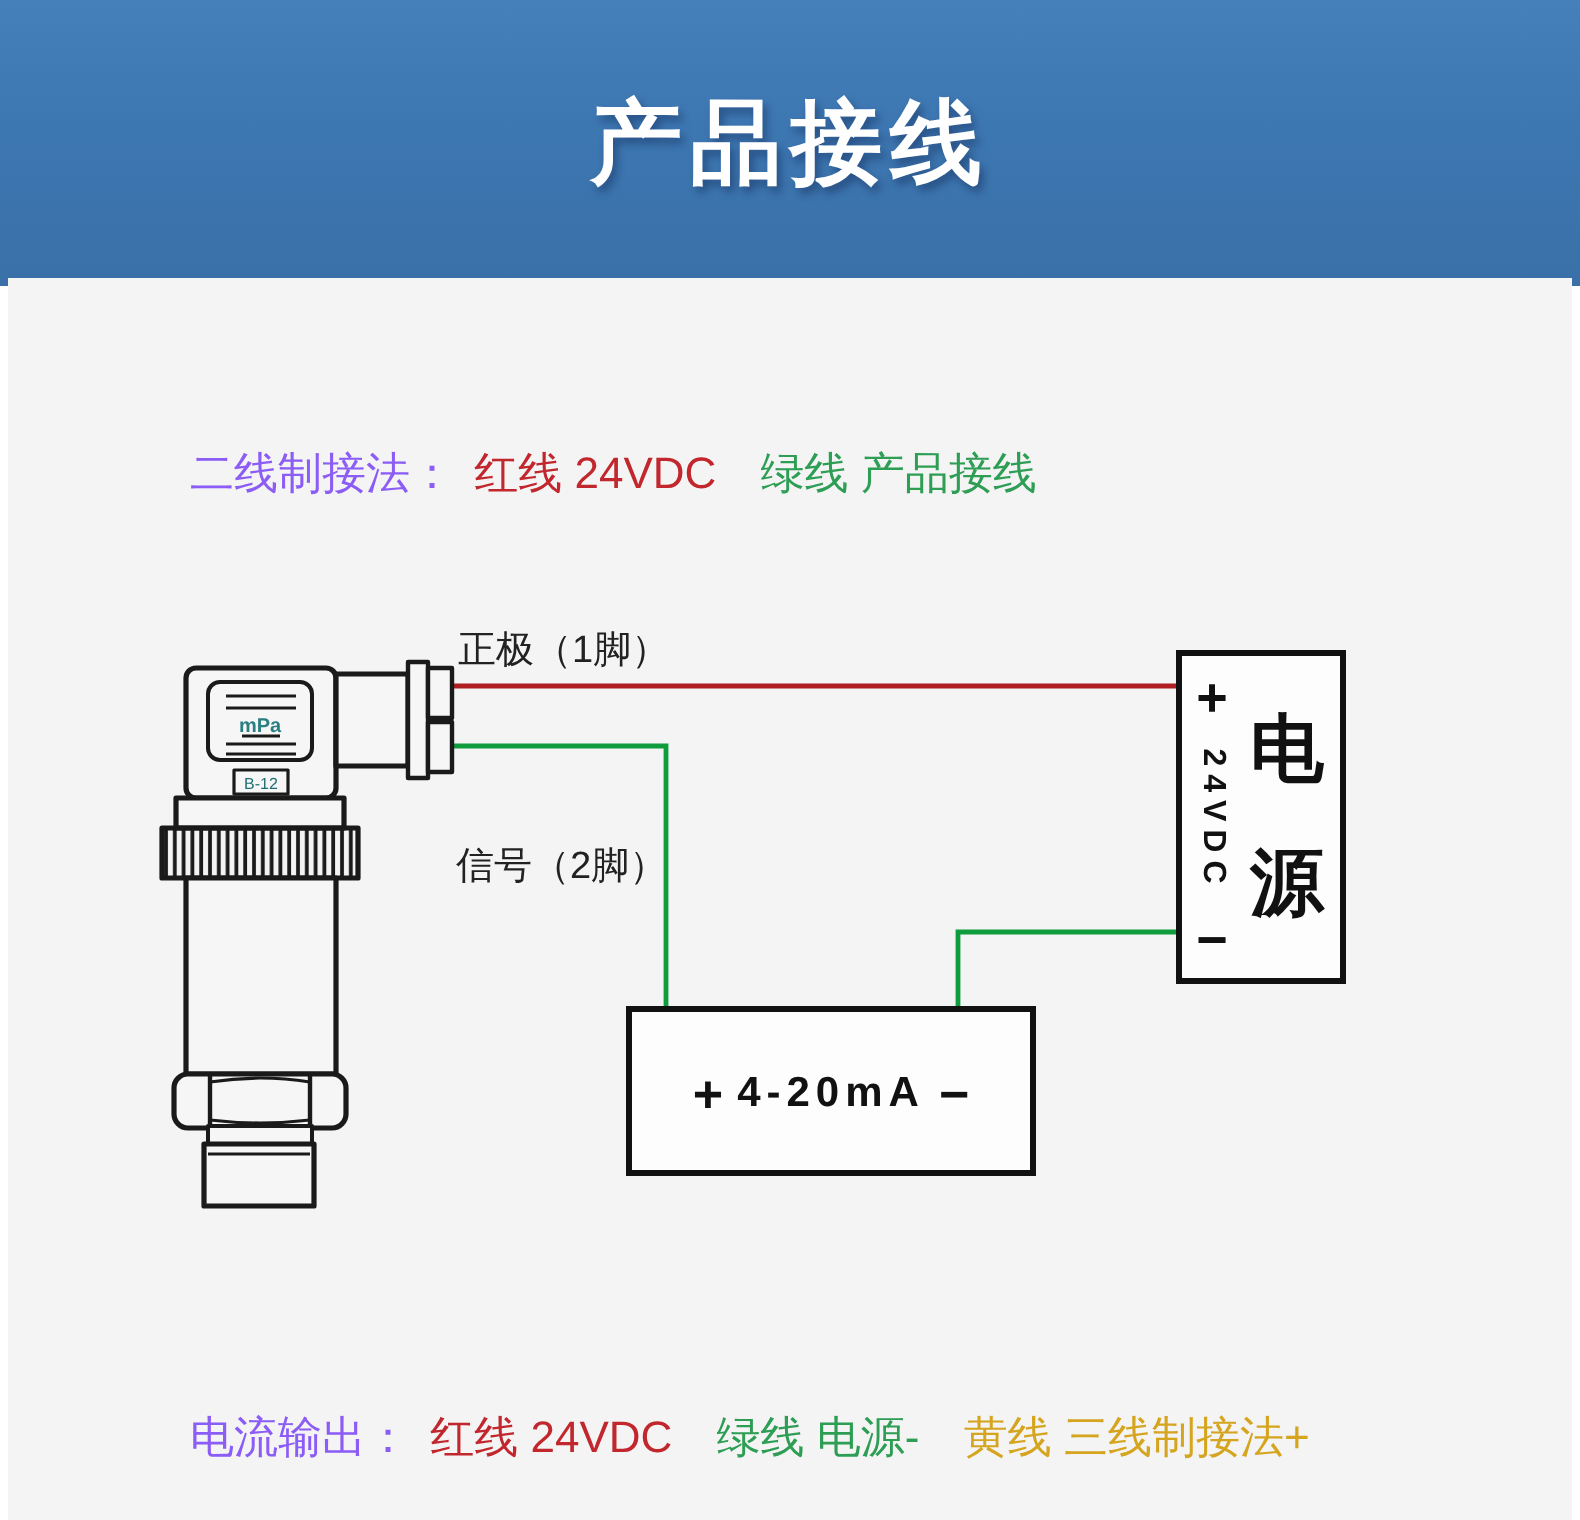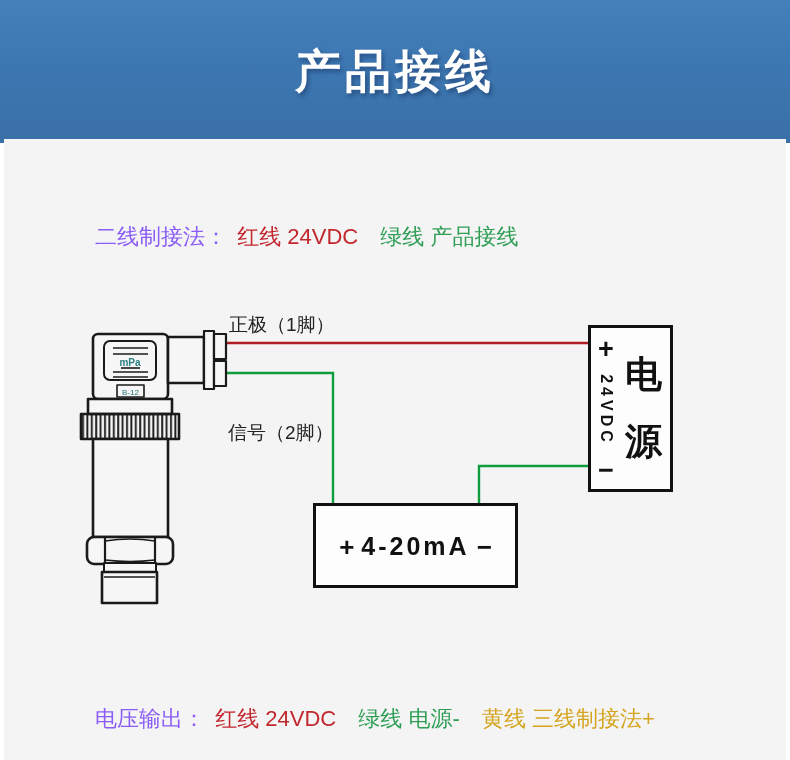--- a/index.html
+++ b/index.html
@@ -66,21 +66,21 @@
   .psu-char { font-size:37px; font-weight:600; color:#111; line-height:40px; }
 
   
   .meter-box {
     position:absolute; left:313px; top:503px; width:205px; height:85px;
     border:3px solid #111; background:#fdfdfd;
     display:flex; flex-direction:column; align-items:center; justify-content:center;
   }
   .meter-line1 { display:flex; align-items:center; gap:7px; margin-top:2px; }
   .meter-plus, .meter-minus { font-size:26px; font-weight:bold; color:#111; line-height:24px; }
-  .meter-range { font-size:25px; font-weight:600; letter-spacing:3px; color:#111; }
+  .meter-range { font-size:21px; font-weight:600; letter-spacing:3px; color:#111; }
   .meter-name { font-size:30px; font-weight:bold; letter-spacing:8px; color:#111; margin-top:1px; }
 </style>
 </head>
 <body>
 
 <div id="root">
 
   <div class="banner">
     <div class="banner-title">产品接线</div>
   </div>
@@ -166,19 +166,19 @@
 
   <div class="meter-box">
     <div class="meter-line1">
       <span class="meter-plus">+</span>
       <span class="meter-range">4-20mA</span>
       <span class="meter-minus">−</span>
     </div>
   </div>
 
   <div class="instr" id="three-wire-line">
-    <span class="instr-label">电压输出：</span>
+    <span class="instr-label">电流输出：</span>
     <span class="seg seg-red">红线 24VDC</span>
     <span class="seg seg-green">绿线 电源-</span>
     <span class="seg seg-yellow">黄线 三线制接法+</span>
   </div>
 
 </div>
 
 </body></html>

